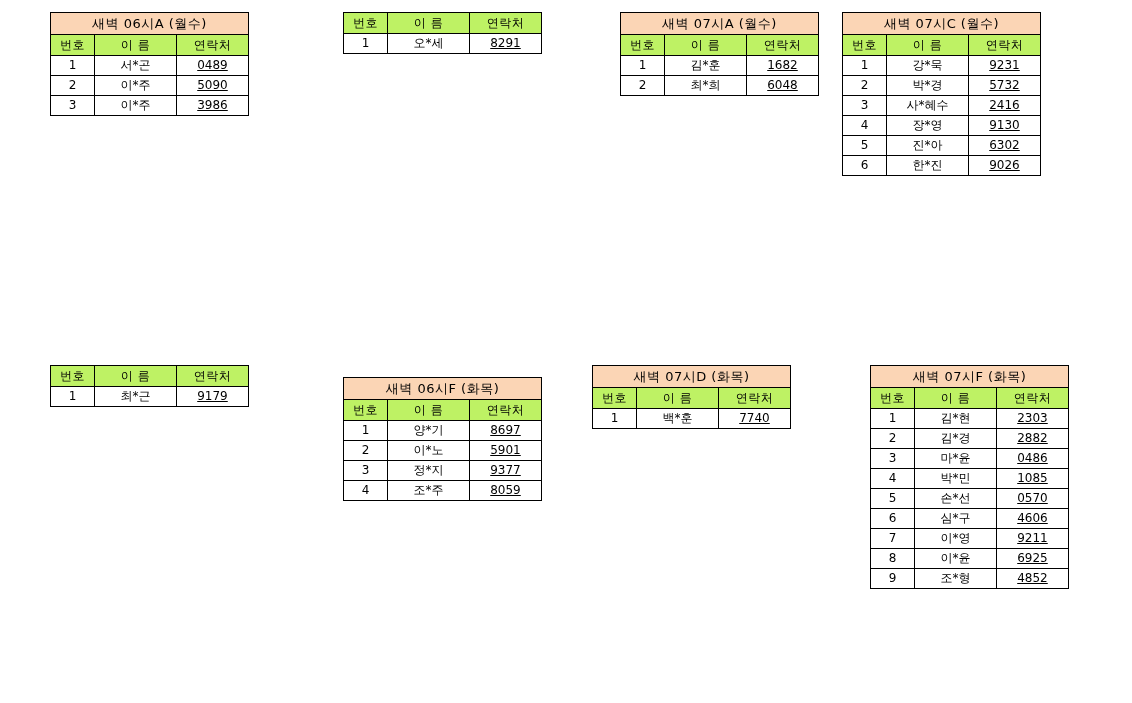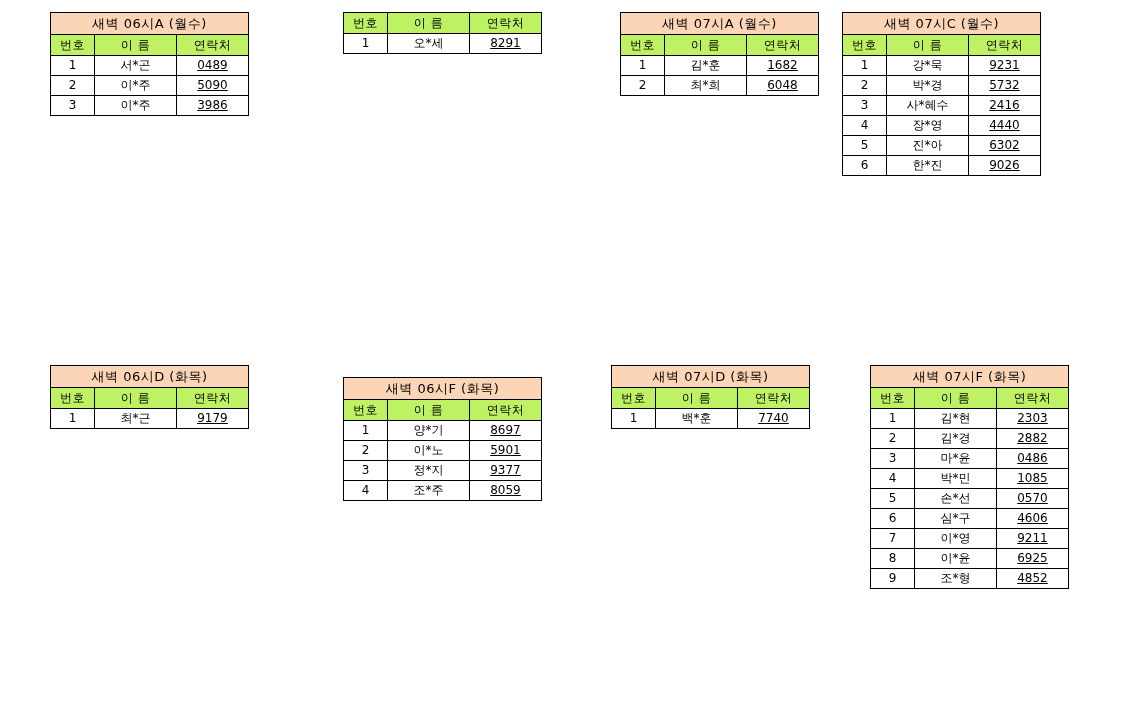--- a/index.html
+++ b/index.html
@@ -167,21 +167,21 @@
           <td class="cell-tel">5732</td>
         </tr>
         <tr>
           <td class="cell-no">3</td>
           <td class="cell-name">사*혜수</td>
           <td class="cell-tel">2416</td>
         </tr>
         <tr>
           <td class="cell-no">4</td>
           <td class="cell-name">장*영</td>
-          <td class="cell-tel">4440</td>
+          <td class="cell-tel">9130</td>
         </tr>
         <tr>
           <td class="cell-no">5</td>
           <td class="cell-name">진*아</td>
           <td class="cell-tel">6302</td>
         </tr>
         <tr>
           <td class="cell-no">6</td>
           <td class="cell-name">한*진</td>
           <td class="cell-tel">9026</td>
@@ -189,23 +189,20 @@
       </tbody>
     </table>
     <table class="tbl" style="left: 50px; top: 365px;">
       <colgroup>
         <col class="col-no">
         <col class="col-name">
         <col class="col-tel">
       </colgroup>
       <tbody>
         <tr>
-          <td class="title-cell" colspan="3">새벽 06시D (화목)</td>
-        </tr>
-        <tr>
           <td class="hdr-cell">번호</td>
           <td class="hdr-cell">이 름</td>
           <td class="hdr-cell">연락처</td>
         </tr>
         <tr>
           <td class="cell-no">1</td>
           <td class="cell-name">최*근</td>
           <td class="cell-tel">9179</td>
         </tr>
       </tbody>
@@ -240,21 +237,21 @@
           <td class="cell-name">정*지</td>
           <td class="cell-tel">9377</td>
         </tr>
         <tr>
           <td class="cell-no">4</td>
           <td class="cell-name">조*주</td>
           <td class="cell-tel">8059</td>
         </tr>
       </tbody>
     </table>
-    <table class="tbl" style="left: 592px; top: 365px; margin-left: 19px;">
+    <table class="tbl" style="left: 592px; top: 365px;">
       <colgroup>
         <col class="col-no">
         <col class="col-name">
         <col class="col-tel">
       </colgroup>
       <tbody>
         <tr>
           <td class="title-cell" colspan="3">새벽 07시D (화목)</td>
         </tr>
         <tr>

